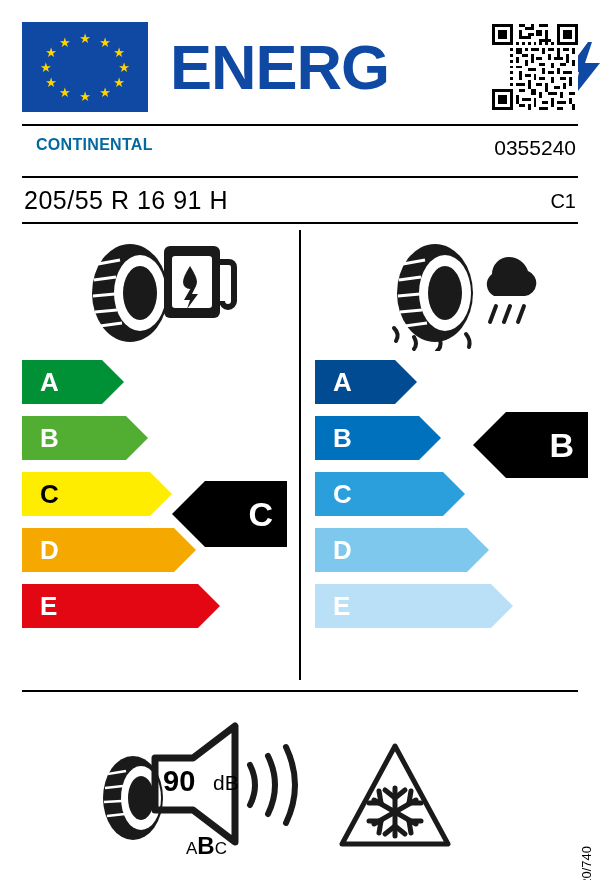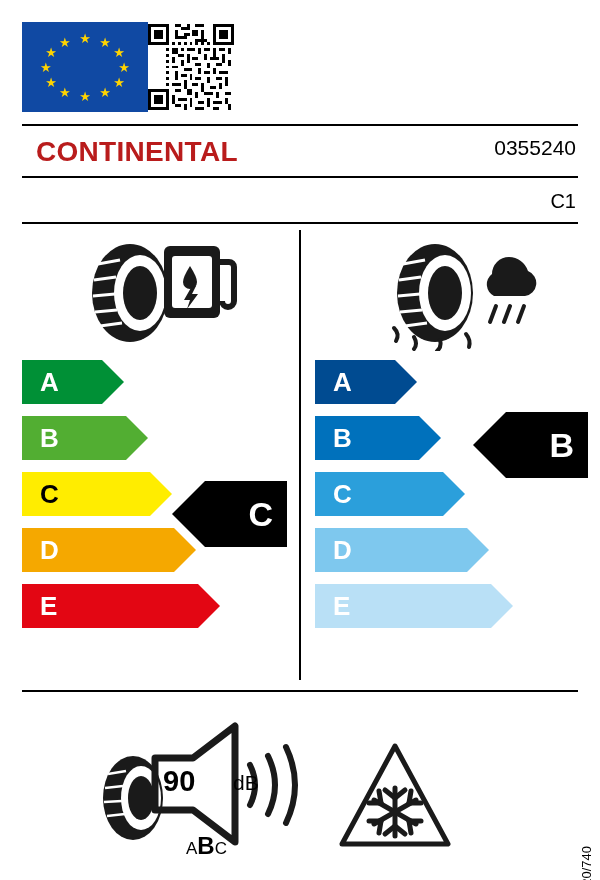--- a/index.html
+++ b/index.html
@@ -68,24 +68,24 @@
     background: #000;
   }
   .hr.h1 { top: 124px; }
   .hr.h2 { top: 176px; }
   .hr.h3 { top: 222px; }
   .hr.h4 { top: 690px; }
 
   .brand {
     position: absolute;
     left: 36px; top: 136px;
-    font-size: 28px;
+    font-size: 16px;
     font-weight: bold;
     letter-spacing: 0.3px;
-    color: #b91c1c;
+    color: #0369a1;
   }
   .code {
     position: absolute;
     right: 24px; top: 136px;
     font-size: 21px;
     color: #000;
     text-align: right;
   }
   .size {
     position: absolute;
@@ -182,21 +182,20 @@
     left: 163px; top: 765px;
     font-size: 29px;
     font-weight: bold;
     color: #000;
   }
   .db-unit {
     position: absolute;
     left: 213px; top: 771px;
     font-size: 21px;
     color: #000;
-    margin-left: 20px;
   }
   .abc {
     position: absolute;
     left: 186px; top: 832px;
     font-size: 17px;
     color: #000;
   }
   .abc .sel { font-size: 24px; font-weight: bold; }
 
   .sidecode {
@@ -224,20 +223,26 @@
       <span class="star" style="left:77%;  top:67%;">★</span>
       <span class="star" style="left:66%;  top:78%;">★</span>
       <span class="star" style="left:50%;  top:82%;">★</span>
       <span class="star" style="left:34%;  top:78%;">★</span>
       <span class="star" style="left:23%;  top:67%;">★</span>
       <span class="star" style="left:19%;  top:50%;">★</span>
       <span class="star" style="left:23%;  top:33%;">★</span>
       <span class="star" style="left:34%;  top:22%;">★</span>
     </div>
 
+    <div class="energ">
+      <span>ENERG</span>
+      <svg class="bolt" viewBox="0 0 34 54">
+        <polygon points="22,0 0,30 13,30 8,54 34,21 19,21 26,0" fill="#1049a3"></polygon>
+      </svg>
+    </div>
 
     <div class="qr">
       <svg width="86" height="86" viewBox="0 0 29 29" shape-rendering="crispEdges">
         <rect width="29" height="29" fill="#fff"></rect>
         <g fill="#000">
 
           <rect x="0" y="0" width="7" height="1"></rect>
             <rect x="0" y="6" width="7" height="1"></rect>
           <rect x="0" y="0" width="1" height="7"></rect>
             <rect x="6" y="0" width="1" height="7"></rect>
@@ -342,20 +347,21 @@
     </div>
   </div>
 
   <div class="hr h1"></div>
 
   <div class="brand">CONTINENTAL</div>
   <div class="code">0355240</div>
 
   <div class="hr h2"></div>
 
+  <div class="size">205/55 R 16 91 H</div>
   <div class="class">C1</div>
 
   <div class="hr h3"></div>
 
   <div class="vdiv"></div>
 
   <div class="icon-fuel">
     <svg width="160" height="110" viewBox="0 0 160 110">
 
       <g>

